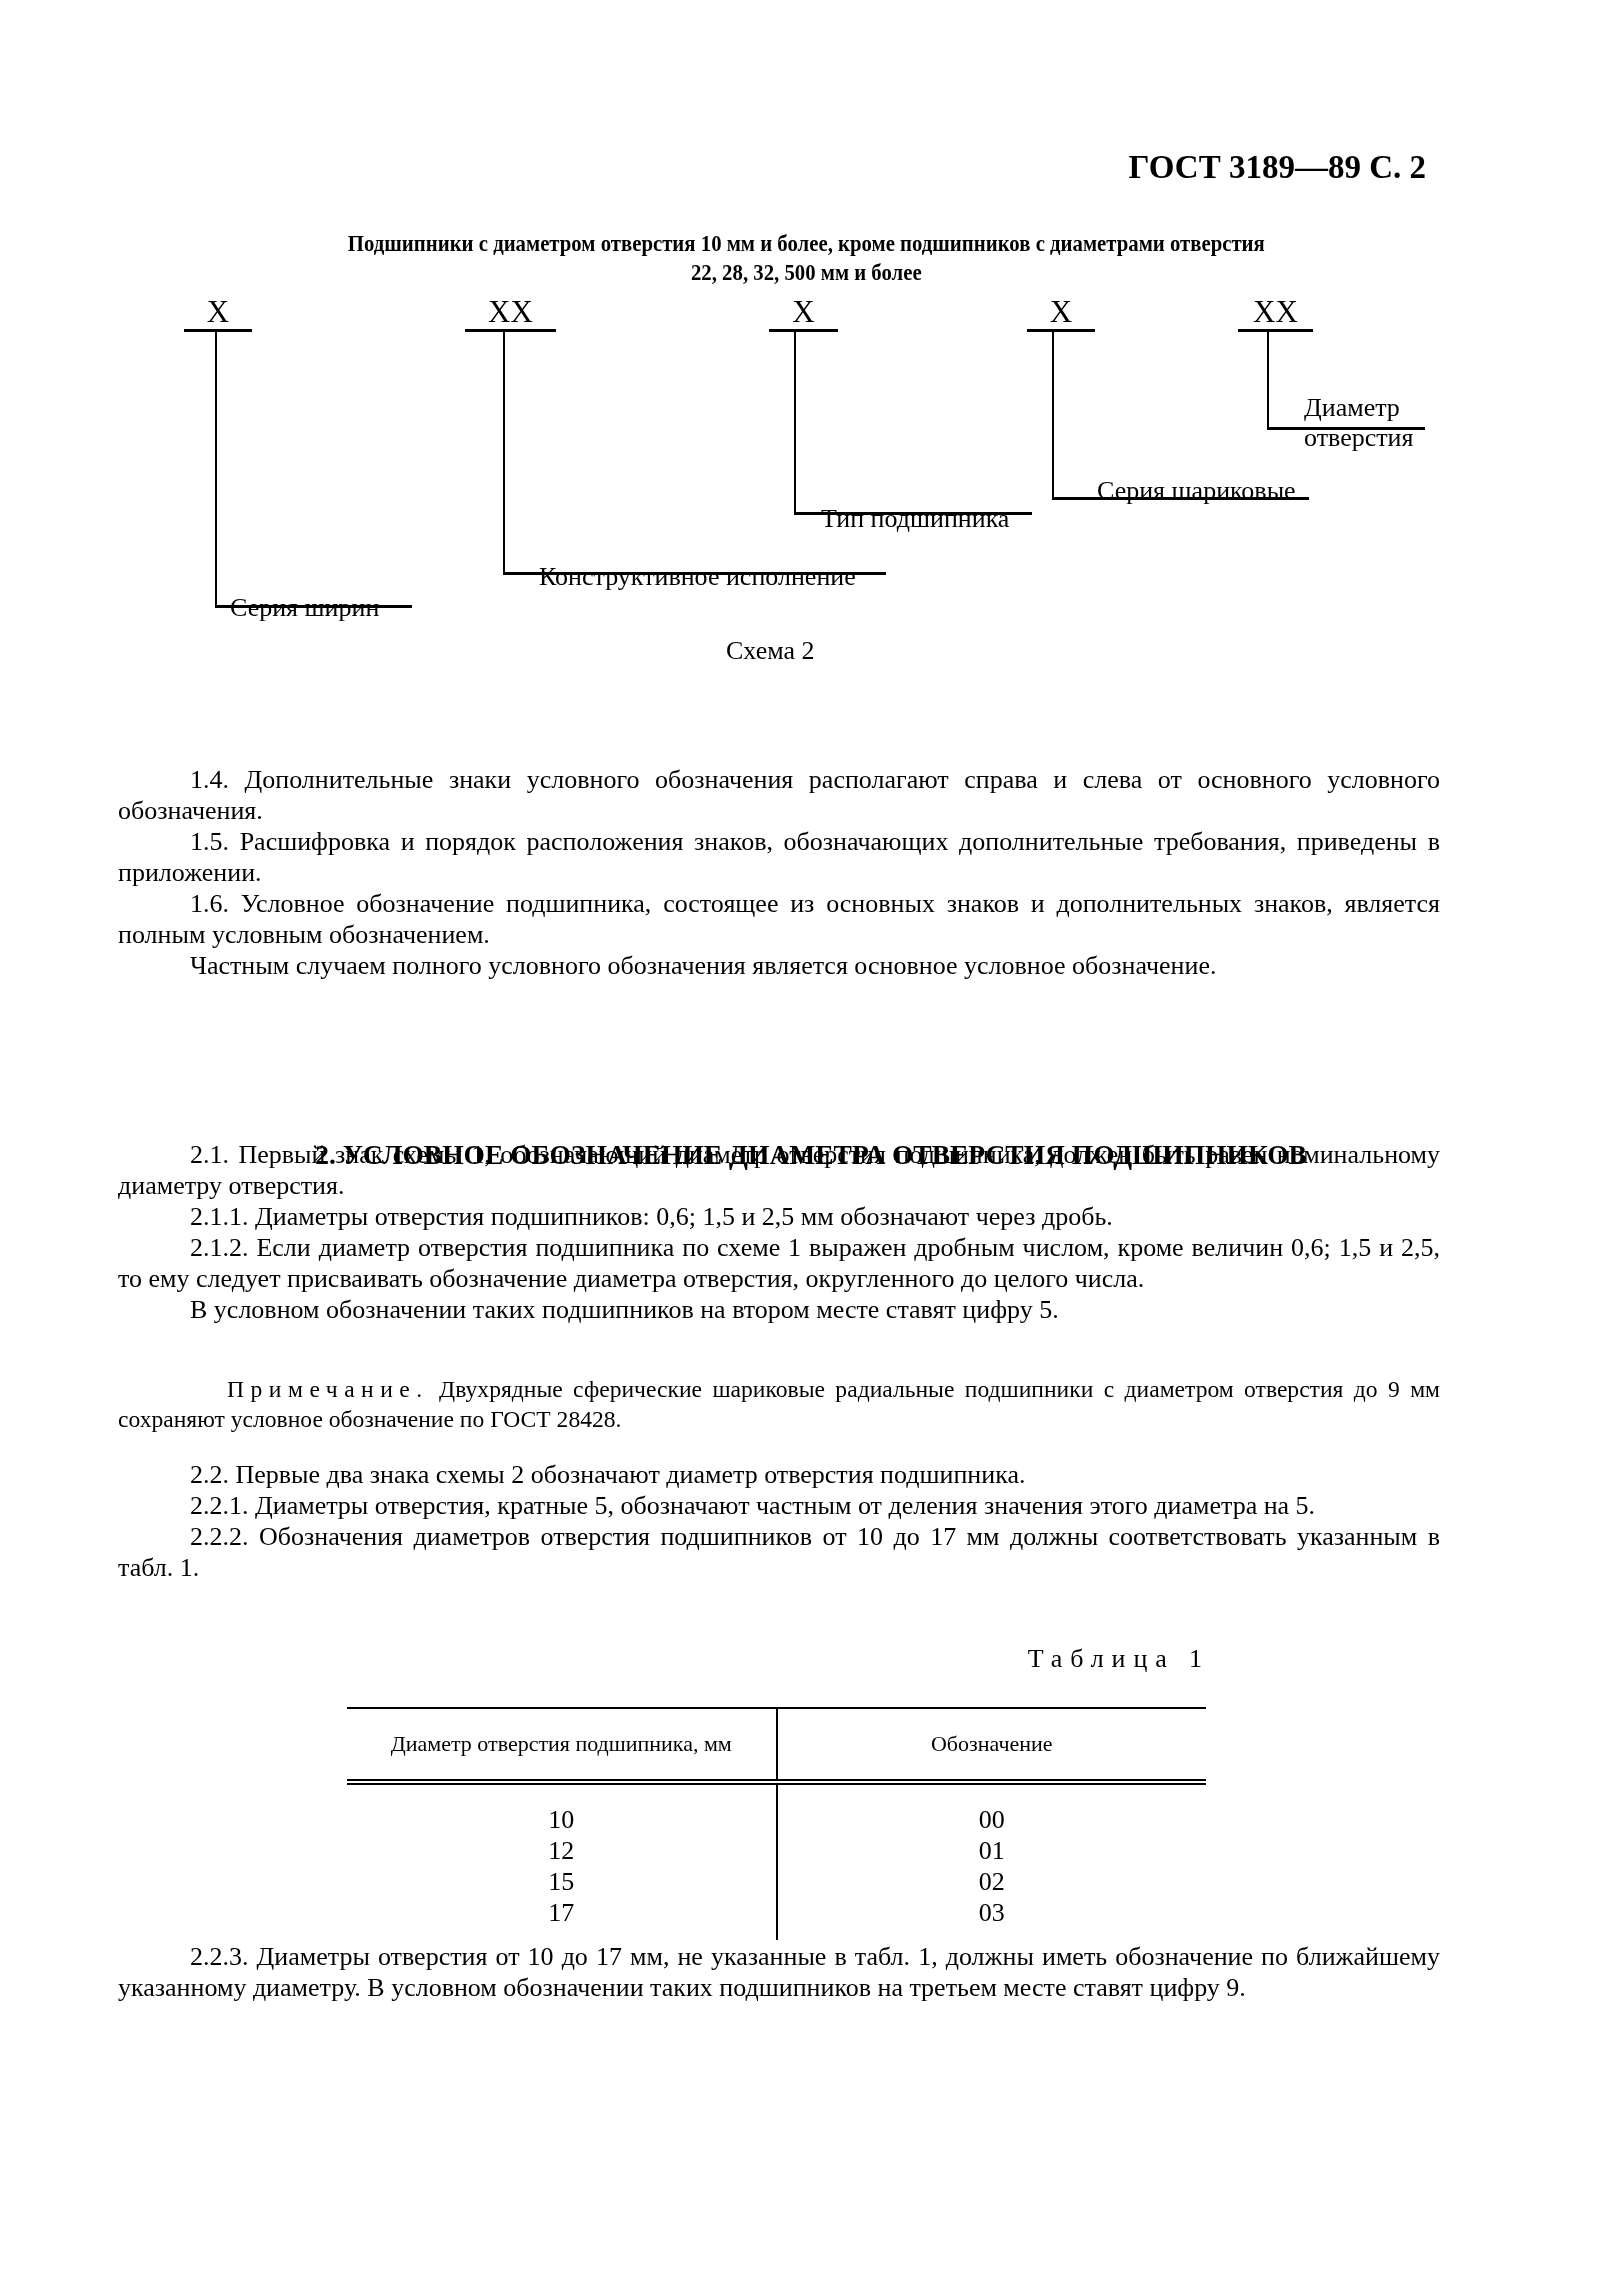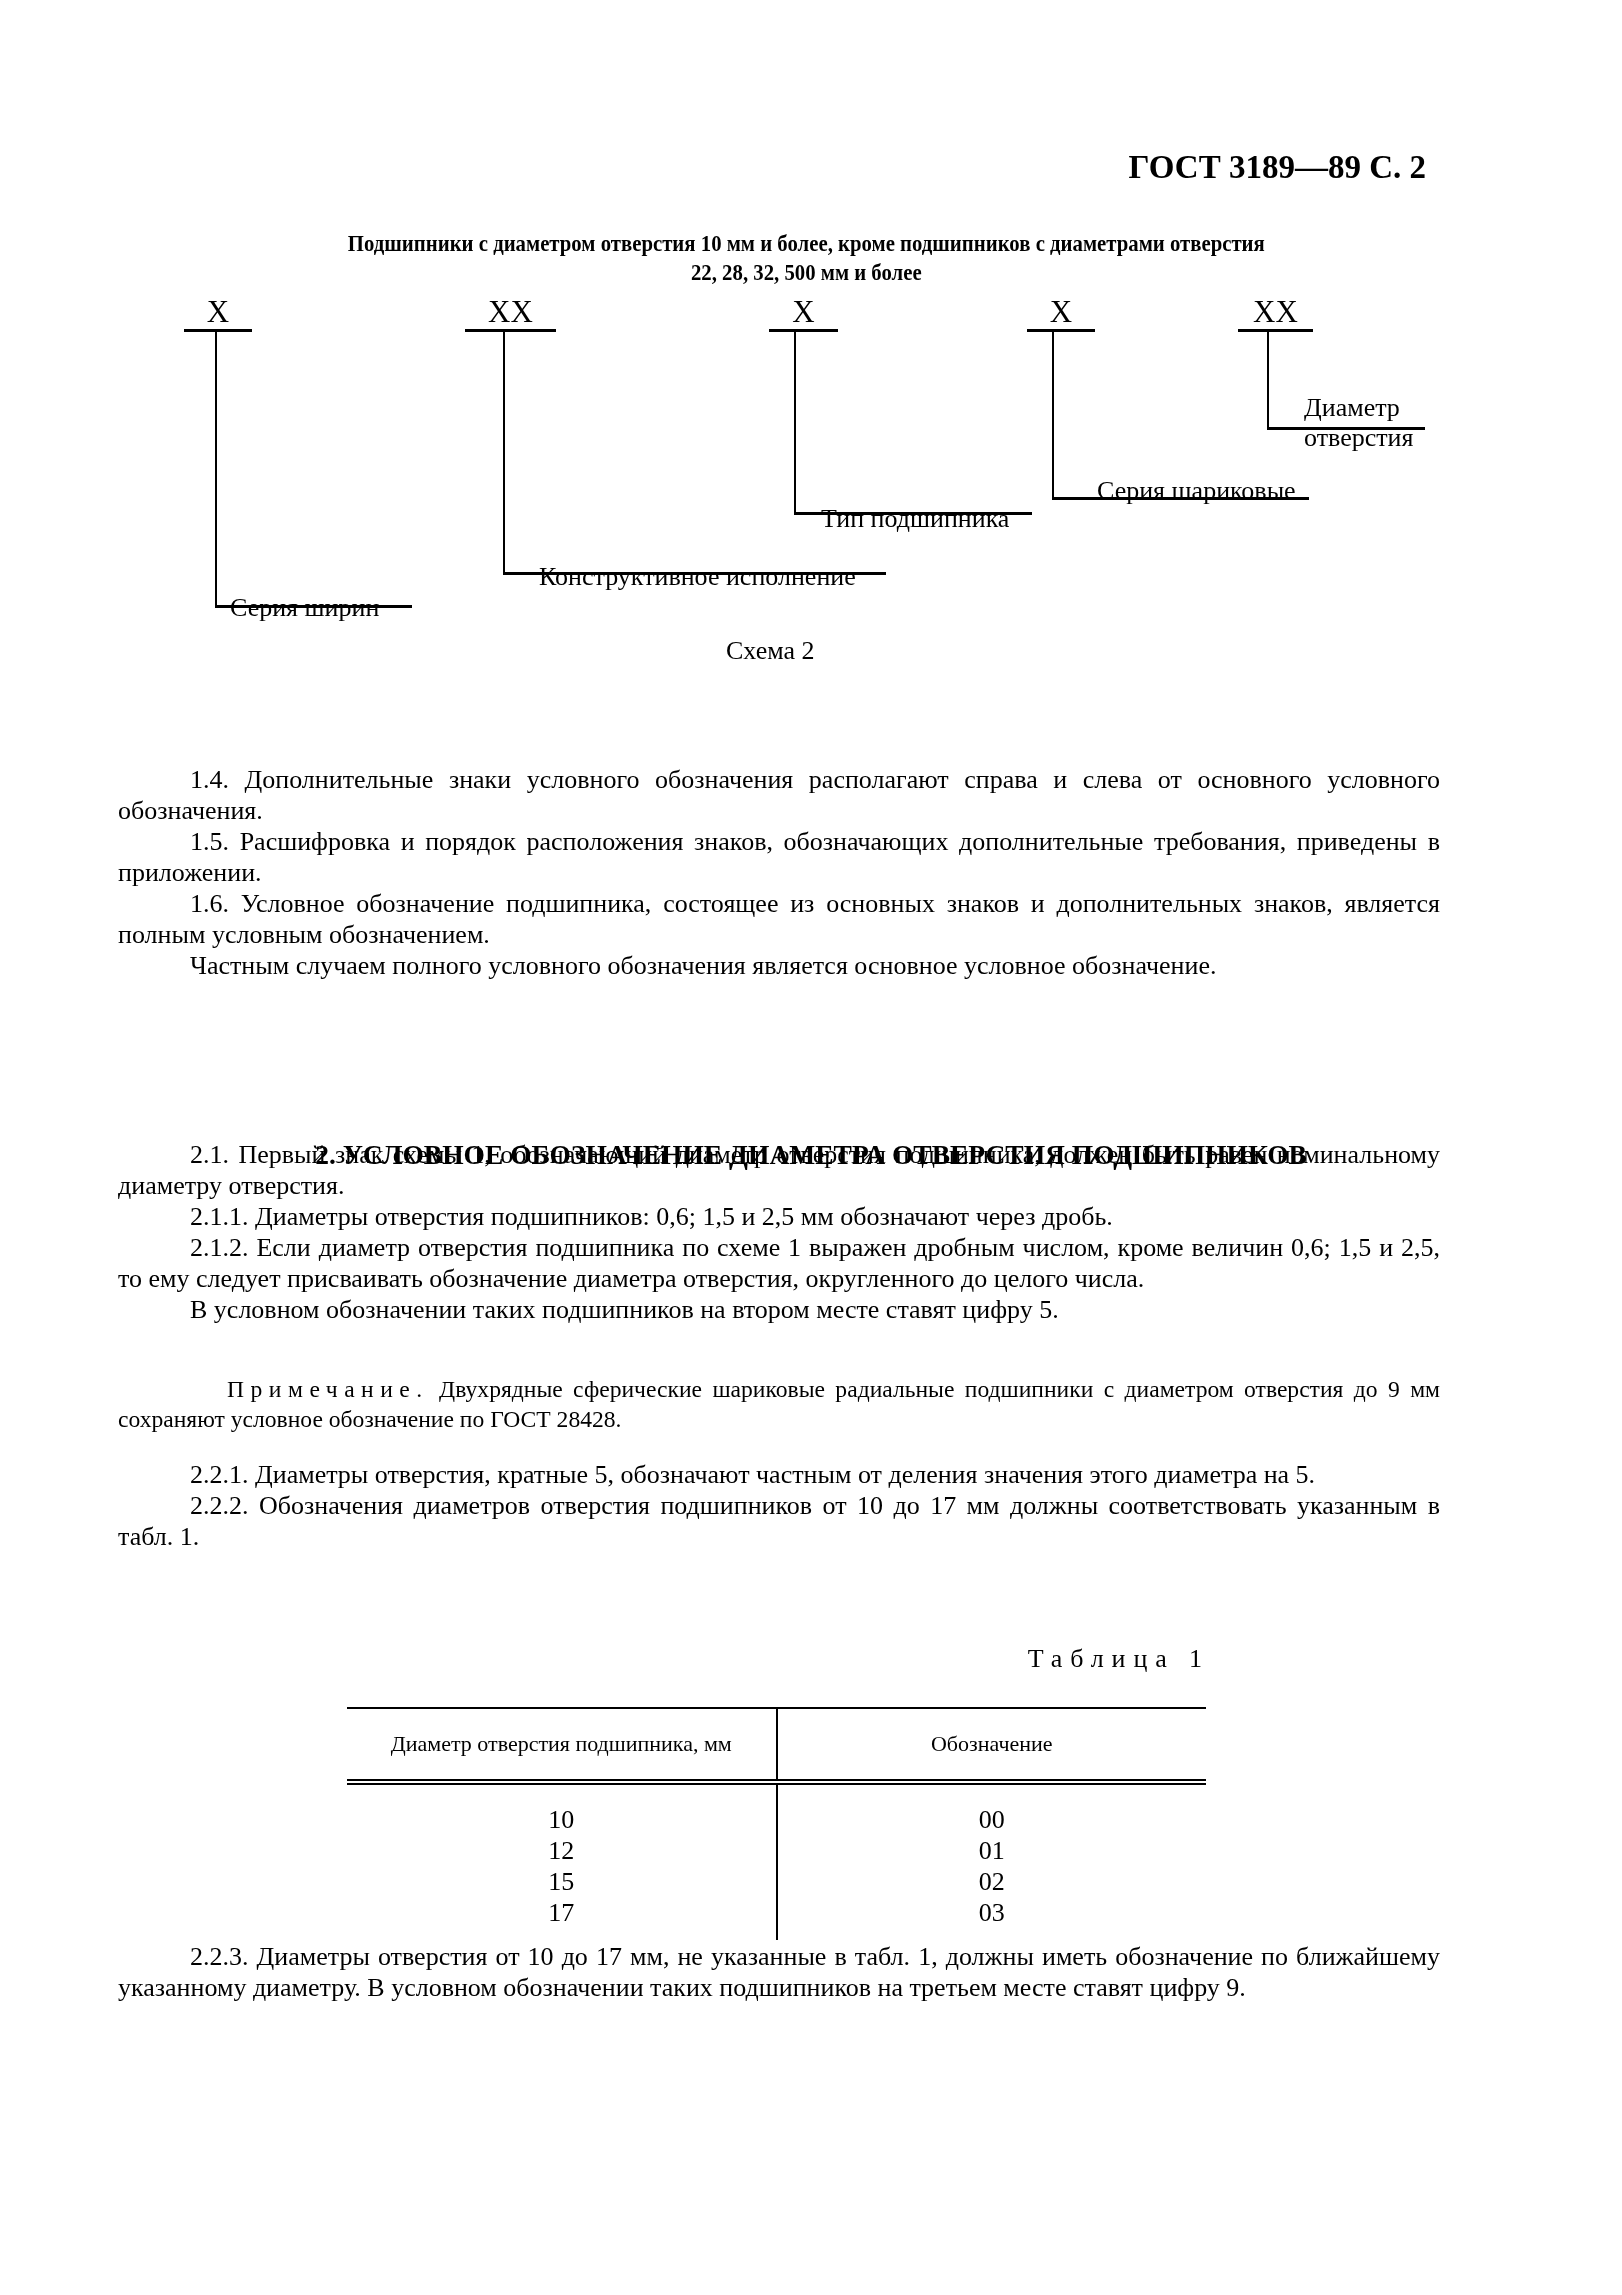--- a/index.html
+++ b/index.html
@@ -89,20 +89,21 @@
   <p>2.1.1. Диаметры отверстия подшипников: 0,6; 1,5 и 2,5 мм обозначают через дробь.</p>
   <p>2.1.2. Если диаметр отверстия подшипника по схеме 1 выражен дробным числом, кроме величин 0,6; 1,5 и 2,5, то ему следует присваивать обозначение диаметра отверстия, округленного до целого числа.</p>
   <p>В условном обозначении таких подшипников на втором месте ставят цифру 5.</p>
 </div>
 
 <div class="abs text note" style="top:1374px;">
   <p><span class="spaced">Примечание.</span><span> Двухрядные сферические шариковые радиальные подшипники с диаметром отверстия до 9 мм сохраняют условное обозначение по ГОСТ 28428.</span></p>
 </div>
 
 <div class="abs text" style="top:1459px;">
+  <p>2.2. Первые два знака схемы 2 обозначают диаметр отверстия подшипника.</p>
   <p>2.2.1. Диаметры отверстия, кратные 5, обозначают частным от деления значения этого диаметра на 5.</p>
   <p>2.2.2. Обозначения диаметров отверстия подшипников от 10 до 17 мм должны соответствовать указанным в табл. 1.</p>
 </div>
 
 <div class="abs tcap">Таблица 1</div>
 <table class="t1">
   <thead>
     <tr>
       <th>Диаметр отверстия подшипника, мм</th>
       <th>Обозначение</th>

